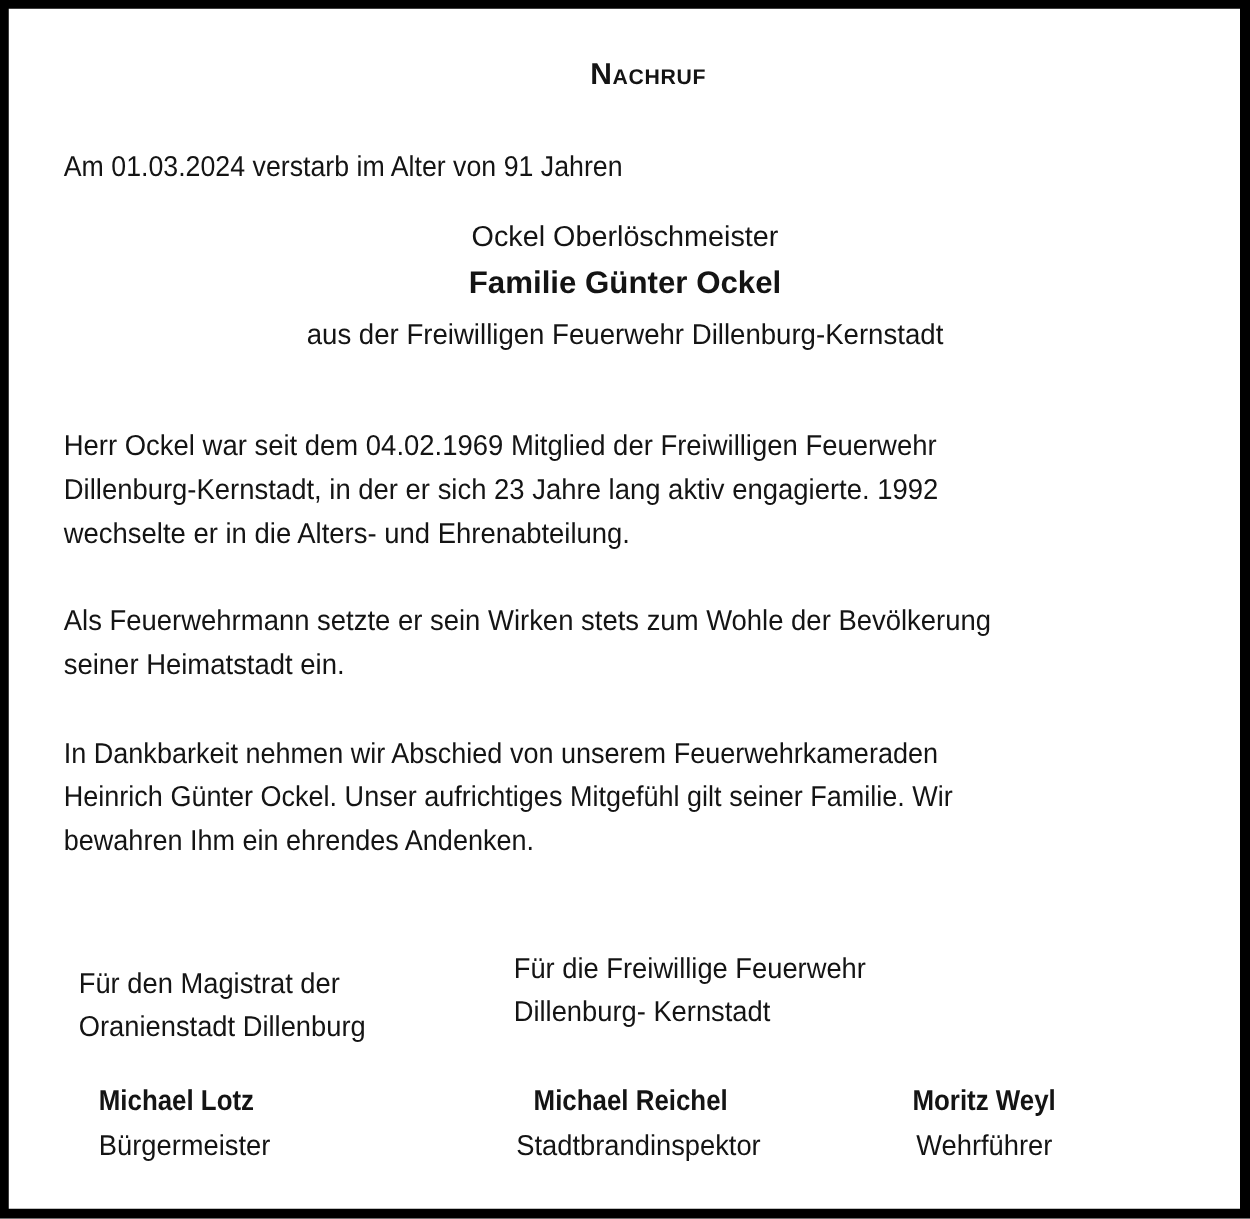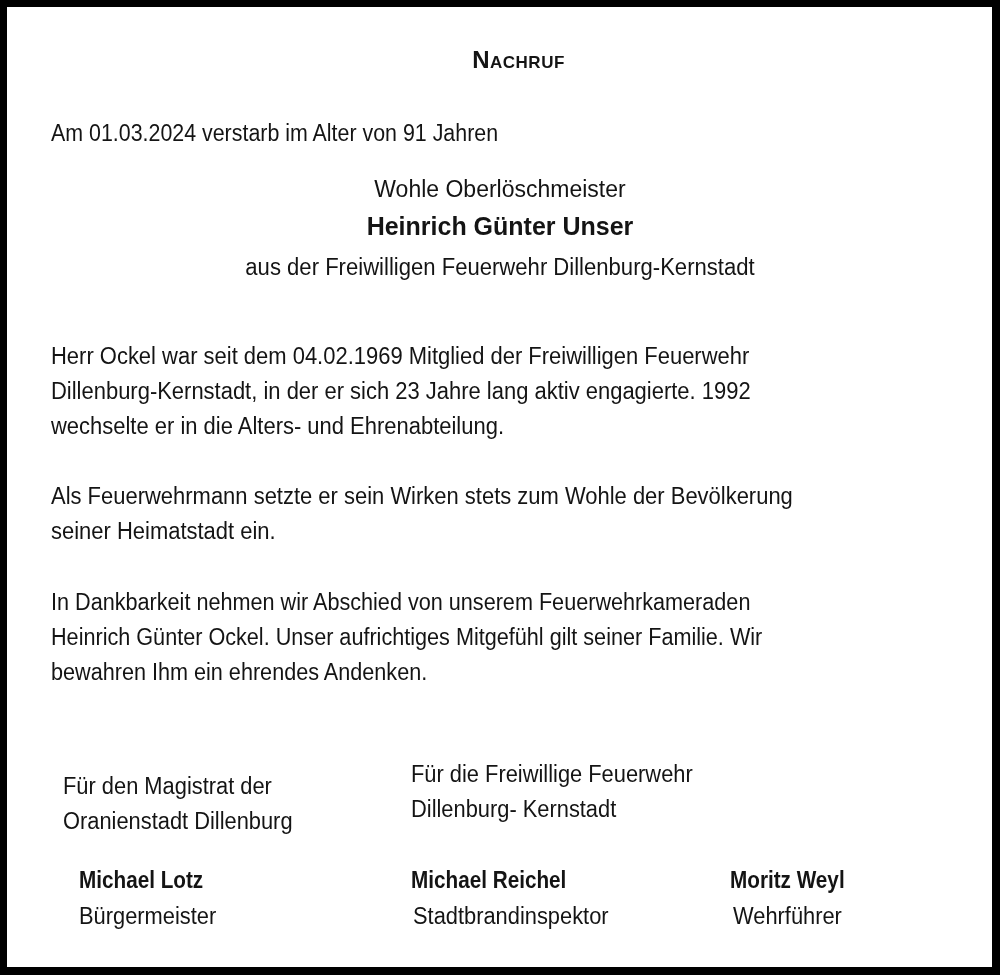--- a/index.html
+++ b/index.html
@@ -65,22 +65,22 @@
   </style>
 </head>
 <body>
 
 <div class="frame"></div>
 
 <div class="heading">Nachruf</div>
 
 <div class="line" style="left:51px; top:119px; transform:scaleX(0.93);">Am 01.03.2024 verstarb im Alter von 91 Jahren</div>
 
-<div class="line center" style="top:175px;">Wohle Oberlöschmeister</div>
-<div class="line center name" style="top:212px;">Heinrich Günter Unser</div>
+<div class="line center" style="top:175px;">Ockel Oberlöschmeister</div>
+<div class="line center name" style="top:212px;">Familie Günter Ockel</div>
 <div class="line center" style="top:253px; transform:scaleX(0.96); transform-origin:center top;">aus der Freiwilligen Feuerwehr Dillenburg-Kernstadt</div>
 
 <div>
   <div class="line" style="left:51px; top:342px; transform:scaleX(0.955);">Herr Ockel war seit dem 04.02.1969 Mitglied der Freiwilligen Feuerwehr</div>
   <div class="line" style="left:51px; top:377px; transform:scaleX(0.955);">Dillenburg-Kernstadt, in der er sich 23 Jahre lang aktiv engagierte. 1992</div>
   <div class="line" style="left:51px; top:412px; transform:scaleX(0.955);">wechselte er in die Alters- und Ehrenabteilung.</div>
 </div>
 
 <div>
   <div class="line" style="left:51px; top:482px; transform:scaleX(0.955);">Als Feuerwehrmann setzte er sein Wirken stets zum Wohle der Bevölkerung</div>
@@ -99,20 +99,20 @@
 </div>
 <div class="sig-col" style="left:411px; top:757px;">
   <span class="line" style="line-height:35px; transform:scaleX(0.95);">Für die Freiwillige Feuerwehr</span>
   <span class="line" style="line-height:35px; transform:scaleX(0.95);">Dillenburg- Kernstadt</span>
 </div>
 
 <div class="sig-col" style="left:63px; top:862px;margin-left:16px;">
   <span class="line bold" style="line-height:36px; transform:scaleX(0.9);">Michael Lotz</span>
   <span class="line" style="line-height:36px; transform:scaleX(0.95);">Bürgermeister</span>
 </div>
-<div class="sig-col" style="left:411px; top:862px;">
+<div class="sig-col" style="left:411px; top:862px;text-align:center;">
   <span class="line bold" style="line-height:36px; transform:scaleX(0.9);">Michael Reichel</span>
   <span class="line" style="line-height:36px; margin-left:2px; transform:scaleX(0.95);">Stadtbrandinspektor</span>
 </div>
 <div class="sig-col" style="left:730px; top:862px;">
   <span class="line bold" style="line-height:36px; transform:scaleX(0.9);">Moritz Weyl</span>
   <span class="line" style="line-height:36px; margin-left:3px; transform:scaleX(0.95);">Wehrführer</span>
 </div>
 
 </body></html>

